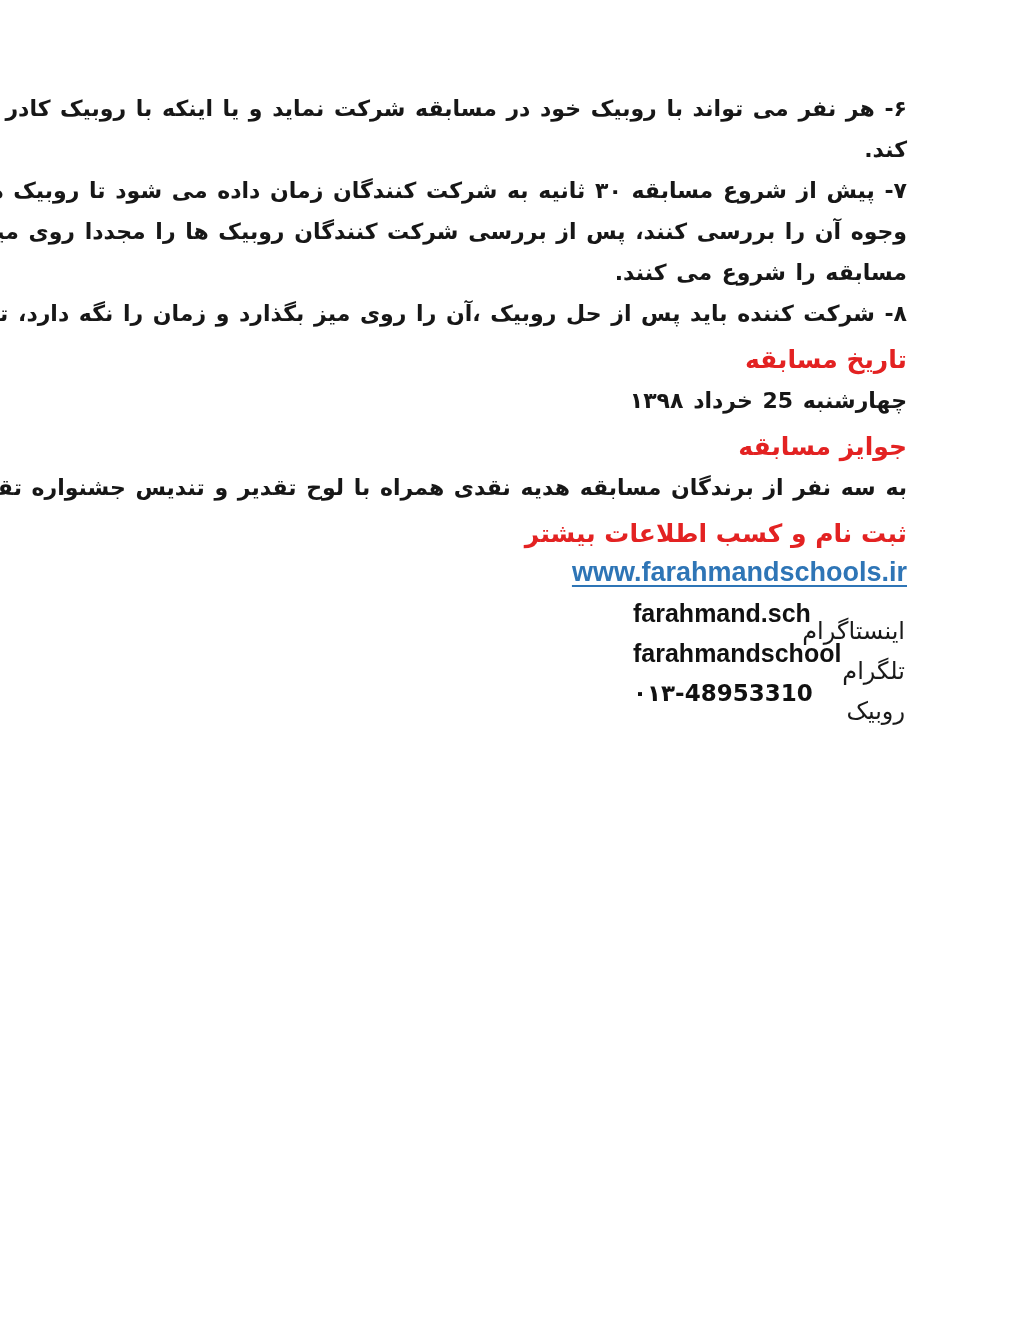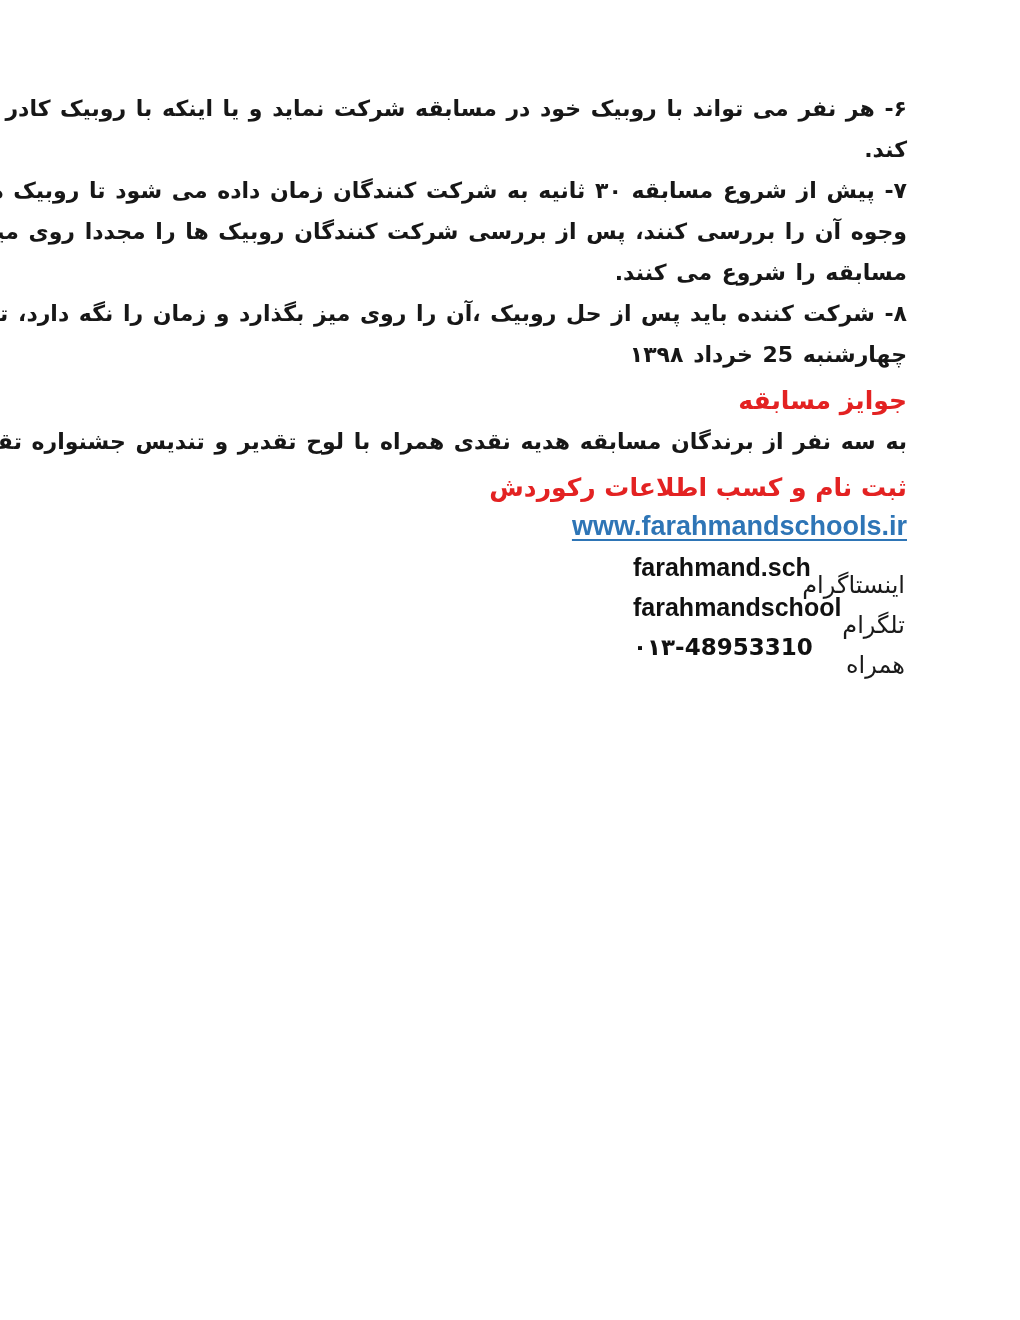--- a/index.html
+++ b/index.html
@@ -120,40 +120,41 @@
     <div>
       <div class="line fill">۷- پیش از شروع مسابقه ۳۰ ثانیه به شرکت کنندگان زمان داده می شود تا روبیک ها را برداشته و</div>
       <div class="line fill">وجوه آن را بررسی کنند،  پس از بررسی  شرکت کنندگان روبیک ها را مجددا روی میز می گذارند و</div>
       <div class="line end">مسابقه را شروع می کنند.</div>
     </div>
 
     <div>
       <div class="line fill">۸- شرکت کننده باید پس از حل روبیک ،آن را روی میز بگذارد و زمان را نگه دارد، تا رکوردش ثبت</div>
     </div>
 
+    <div class="heading">تاریخ مسابقه</div>
     <div class="plain-line">چهارشنبه 25 خرداد ۱۳۹۸</div>
 
     <div class="heading">جوایز مسابقه</div>
     <div class="plain-line">به سه نفر از برندگان مسابقه هدیه نقدی همراه با لوح تقدیر و تندیس جشنواره تقدیم می شود.</div>
 
-    <div class="heading">ثبت نام و کسب اطلاعات رکوردش</div>
+    <div class="heading">ثبت نام و کسب اطلاعات بیشتر</div>
 
     <div class="link-row">
       <a class="site-link">www.farahmandschools.ir</a>
     </div>
 
     <div class="contact-row">
       <span class="contact-value">farahmand.sch</span>
       <span class="contact-label">اینستاگرام</span>
     </div>
 
     <div class="contact-row">
       <span class="contact-value">farahmandschool</span>
       <span class="contact-label">تلگرام</span>
     </div>
 
     <div class="contact-row">
       <span class="contact-value fa-digits">۰۱۳-48953310</span>
-      <span class="contact-label">همراه</span>
+      <span class="contact-label">روبیک</span>
     </div>
 
   </div>
 </div>
 
 </body></html>

